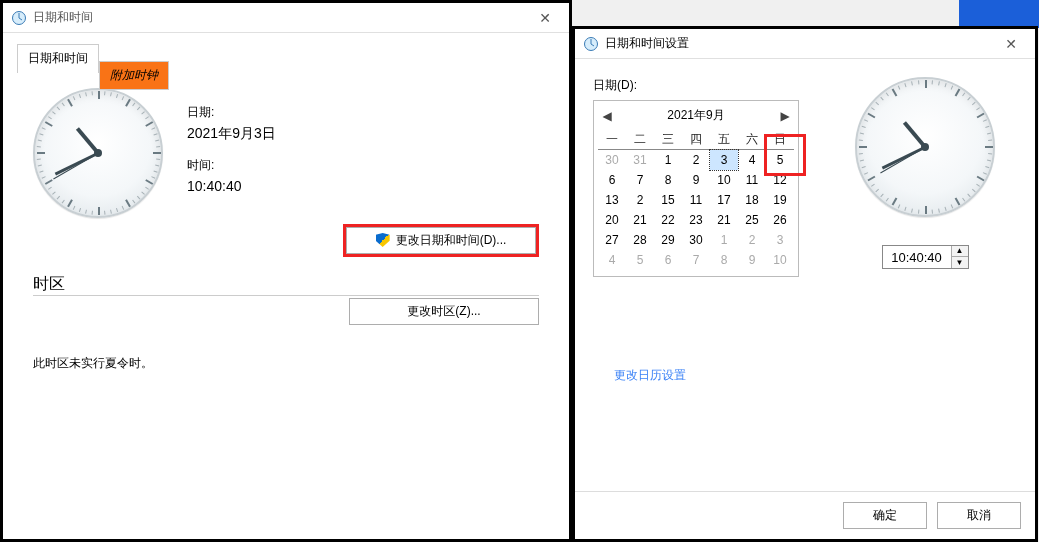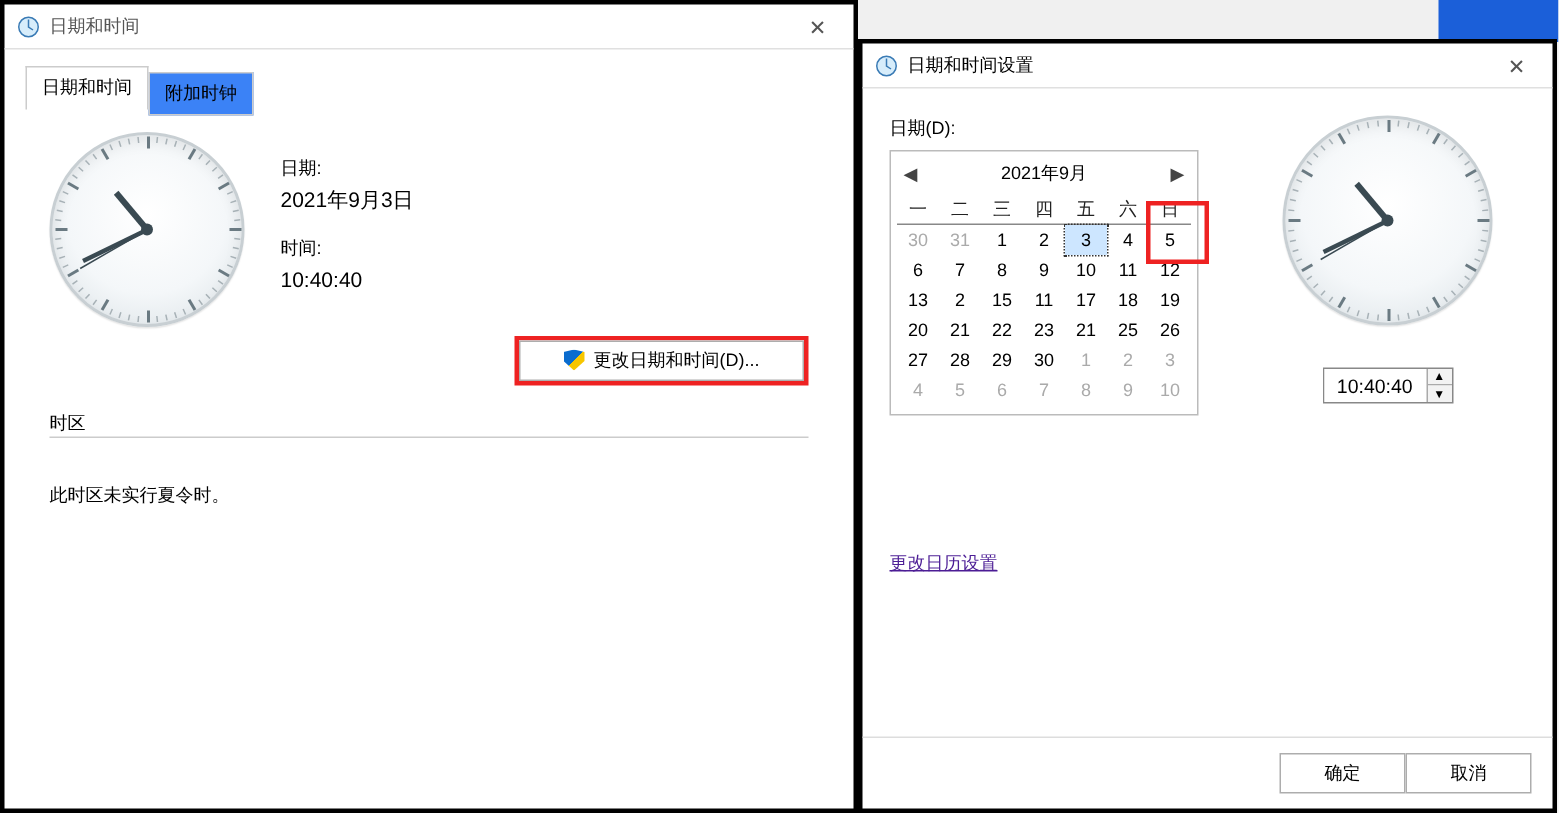--- a/index.html
+++ b/index.html
@@ -58,24 +58,25 @@
     padding: 5px 10px 5px 10px;
     border: 1px solid #ccc;
     border-bottom: none;
     background: #fff;
     position: relative;
     top: 1px;
     z-index: 2;
     font-size: 12px;
   }
   .tab.inactive {
-    background: #3b82f6;
-    top: 5px;
+    background: #f97316;
+    top: 18px;
     z-index: 1;
     border-bottom: 1px solid #ccc;
+    font-style: italic;
   }
   .tabpanel {
     border: 1px solid #ccc;
     padding: 16px;
     position: relative;
     min-height: 260px;
   }
 
   
   .clock {
@@ -126,24 +127,24 @@
     margin-right:6px;
     vertical-align:-3px;
     background:
       linear-gradient(135deg,#0a6cce 0 50%,#f7c600 50% 100%);
     clip-path: polygon(50% 0, 100% 12%, 100% 55%, 50% 100%, 0 55%, 0 12%);
   }
 
   .hr-label {
     border-bottom:1px solid #ccc;
     margin:14px 0 2px 0;
-    font-size:12px;
-  }
-
-  .link { color:#4c1d95; text-decoration:underline; cursor:default; }
+    font-size:16px;
+  }
+
+  .link { color:#3b82f6; cursor:default;margin-left:21px; }
 
   
   .cal-wrap {
     border:1px solid #bbb;
     display:inline-block;
     padding:4px 4px 6px 4px;
     user-select:none;
   }
   .cal-head {
     display:flex; align-items:center; justify-content:center;
@@ -211,21 +212,21 @@
   .time-spin .spins div {
     width:16px; height:11px;
     display:flex;align-items:center;justify-content:center;
     font-size:8px; line-height:1;
     border-bottom:1px solid #aaa;
     background:#f3f3f3;
   }
   .time-spin .spins div:last-child { border-bottom:none; }
 
   .dlg-buttons {
-    display:flex; justify-content:flex-end;
+    display:flex; gap:10px; justify-content:flex-end;
     padding:10px 14px;
     border-top:1px solid #ddd;
   }
   .dlg-buttons .btn { width:84px; text-align:center; }
 
   
   .desktop {
     position:absolute;
     top:0; right:0;
     width:80px; height:28px;
@@ -327,20 +328,23 @@
           <div class="val" style="font-size:14px;">2021年9月3日</div>
           <div class="lbl">时间:</div>
           <div class="val" style="font-size:14px;">10:40:40</div>
         </div>
       </div>
       <div style="position:absolute; left:326px; top:152px;" class="red-box">
         <button class="btn shield" style="width:190px;text-align:center;">更改日期和时间(D)...</button>
       </div>
 
       <div class="hr-label" style="margin-top:56px;"><span>时区</span></div>
+      <div style="display:flex; justify-content:flex-end;">
+        <button class="btn" style="width:190px;text-align:center;">更改时区(Z)...</button>
+      </div>
 
       <div style="margin-top:30px;">此时区未实行夏令时。</div>
     </div>
   </div>
 </div>
 
 <div class="dialog" style="left:572px; top:26px; width:466px; height:516px;">
   <div class="titlebar" style="color:#000;">
     <span class="title-icon">
       <svg viewBox="0 0 16 16">

